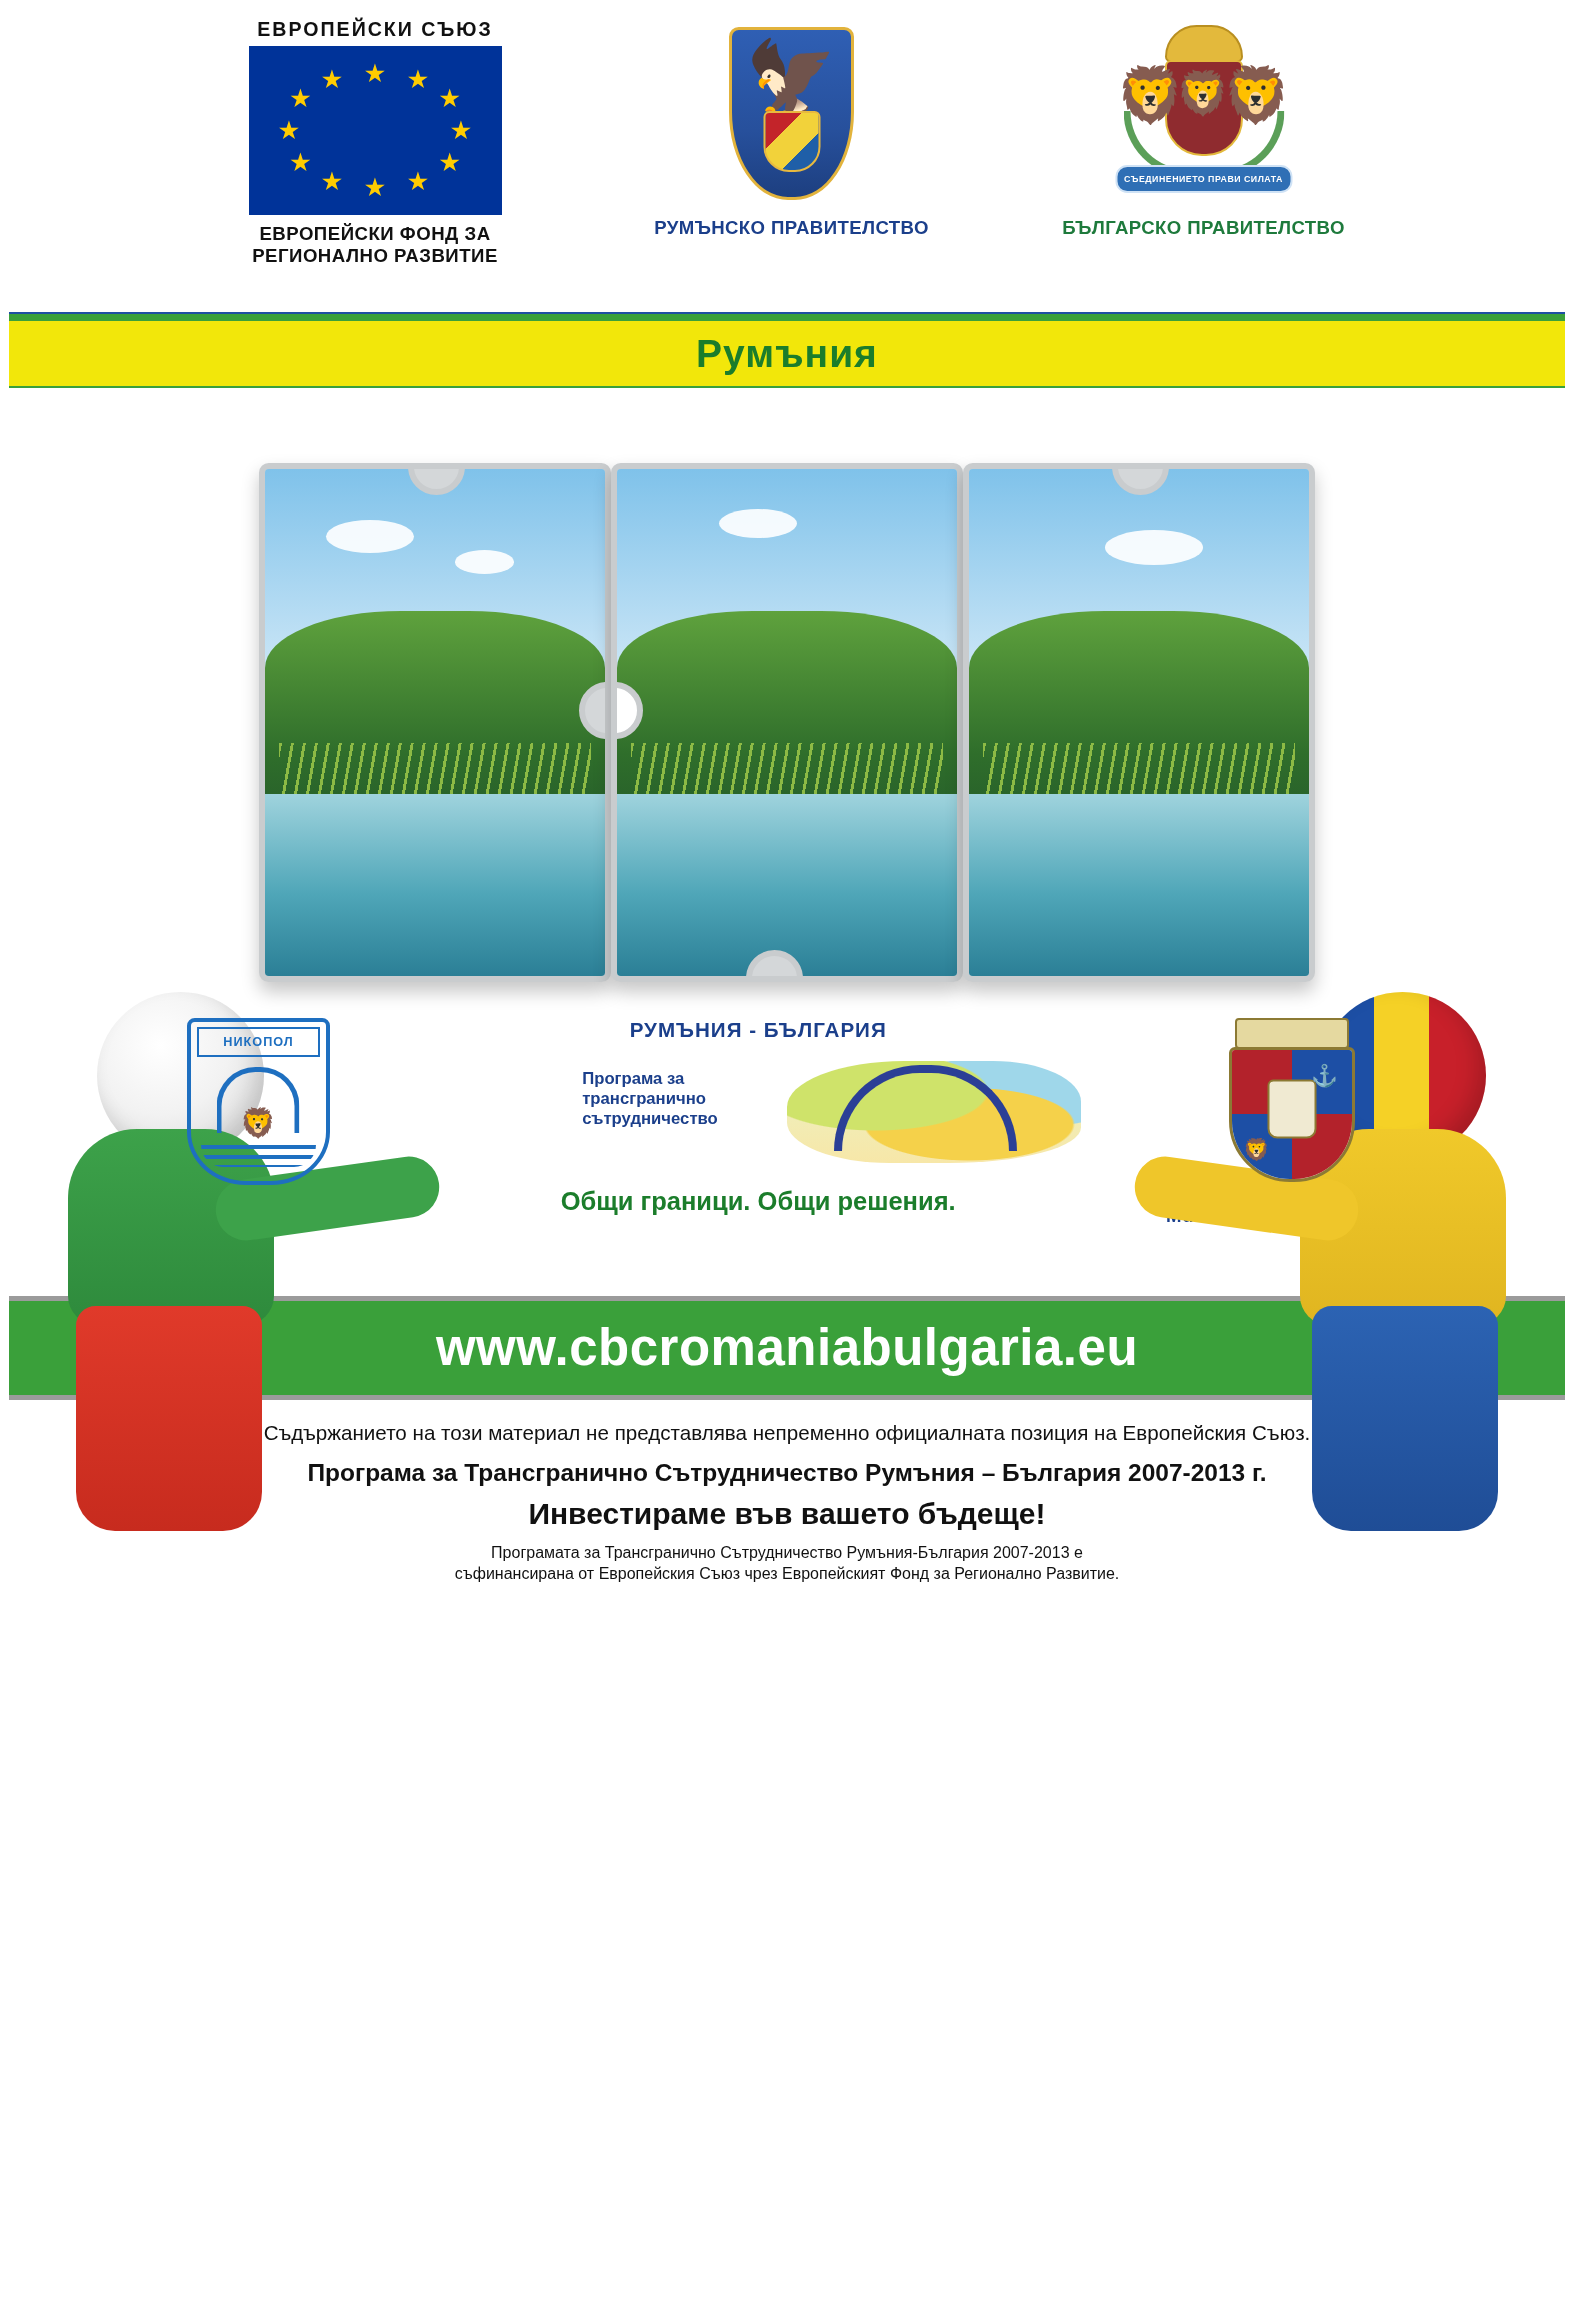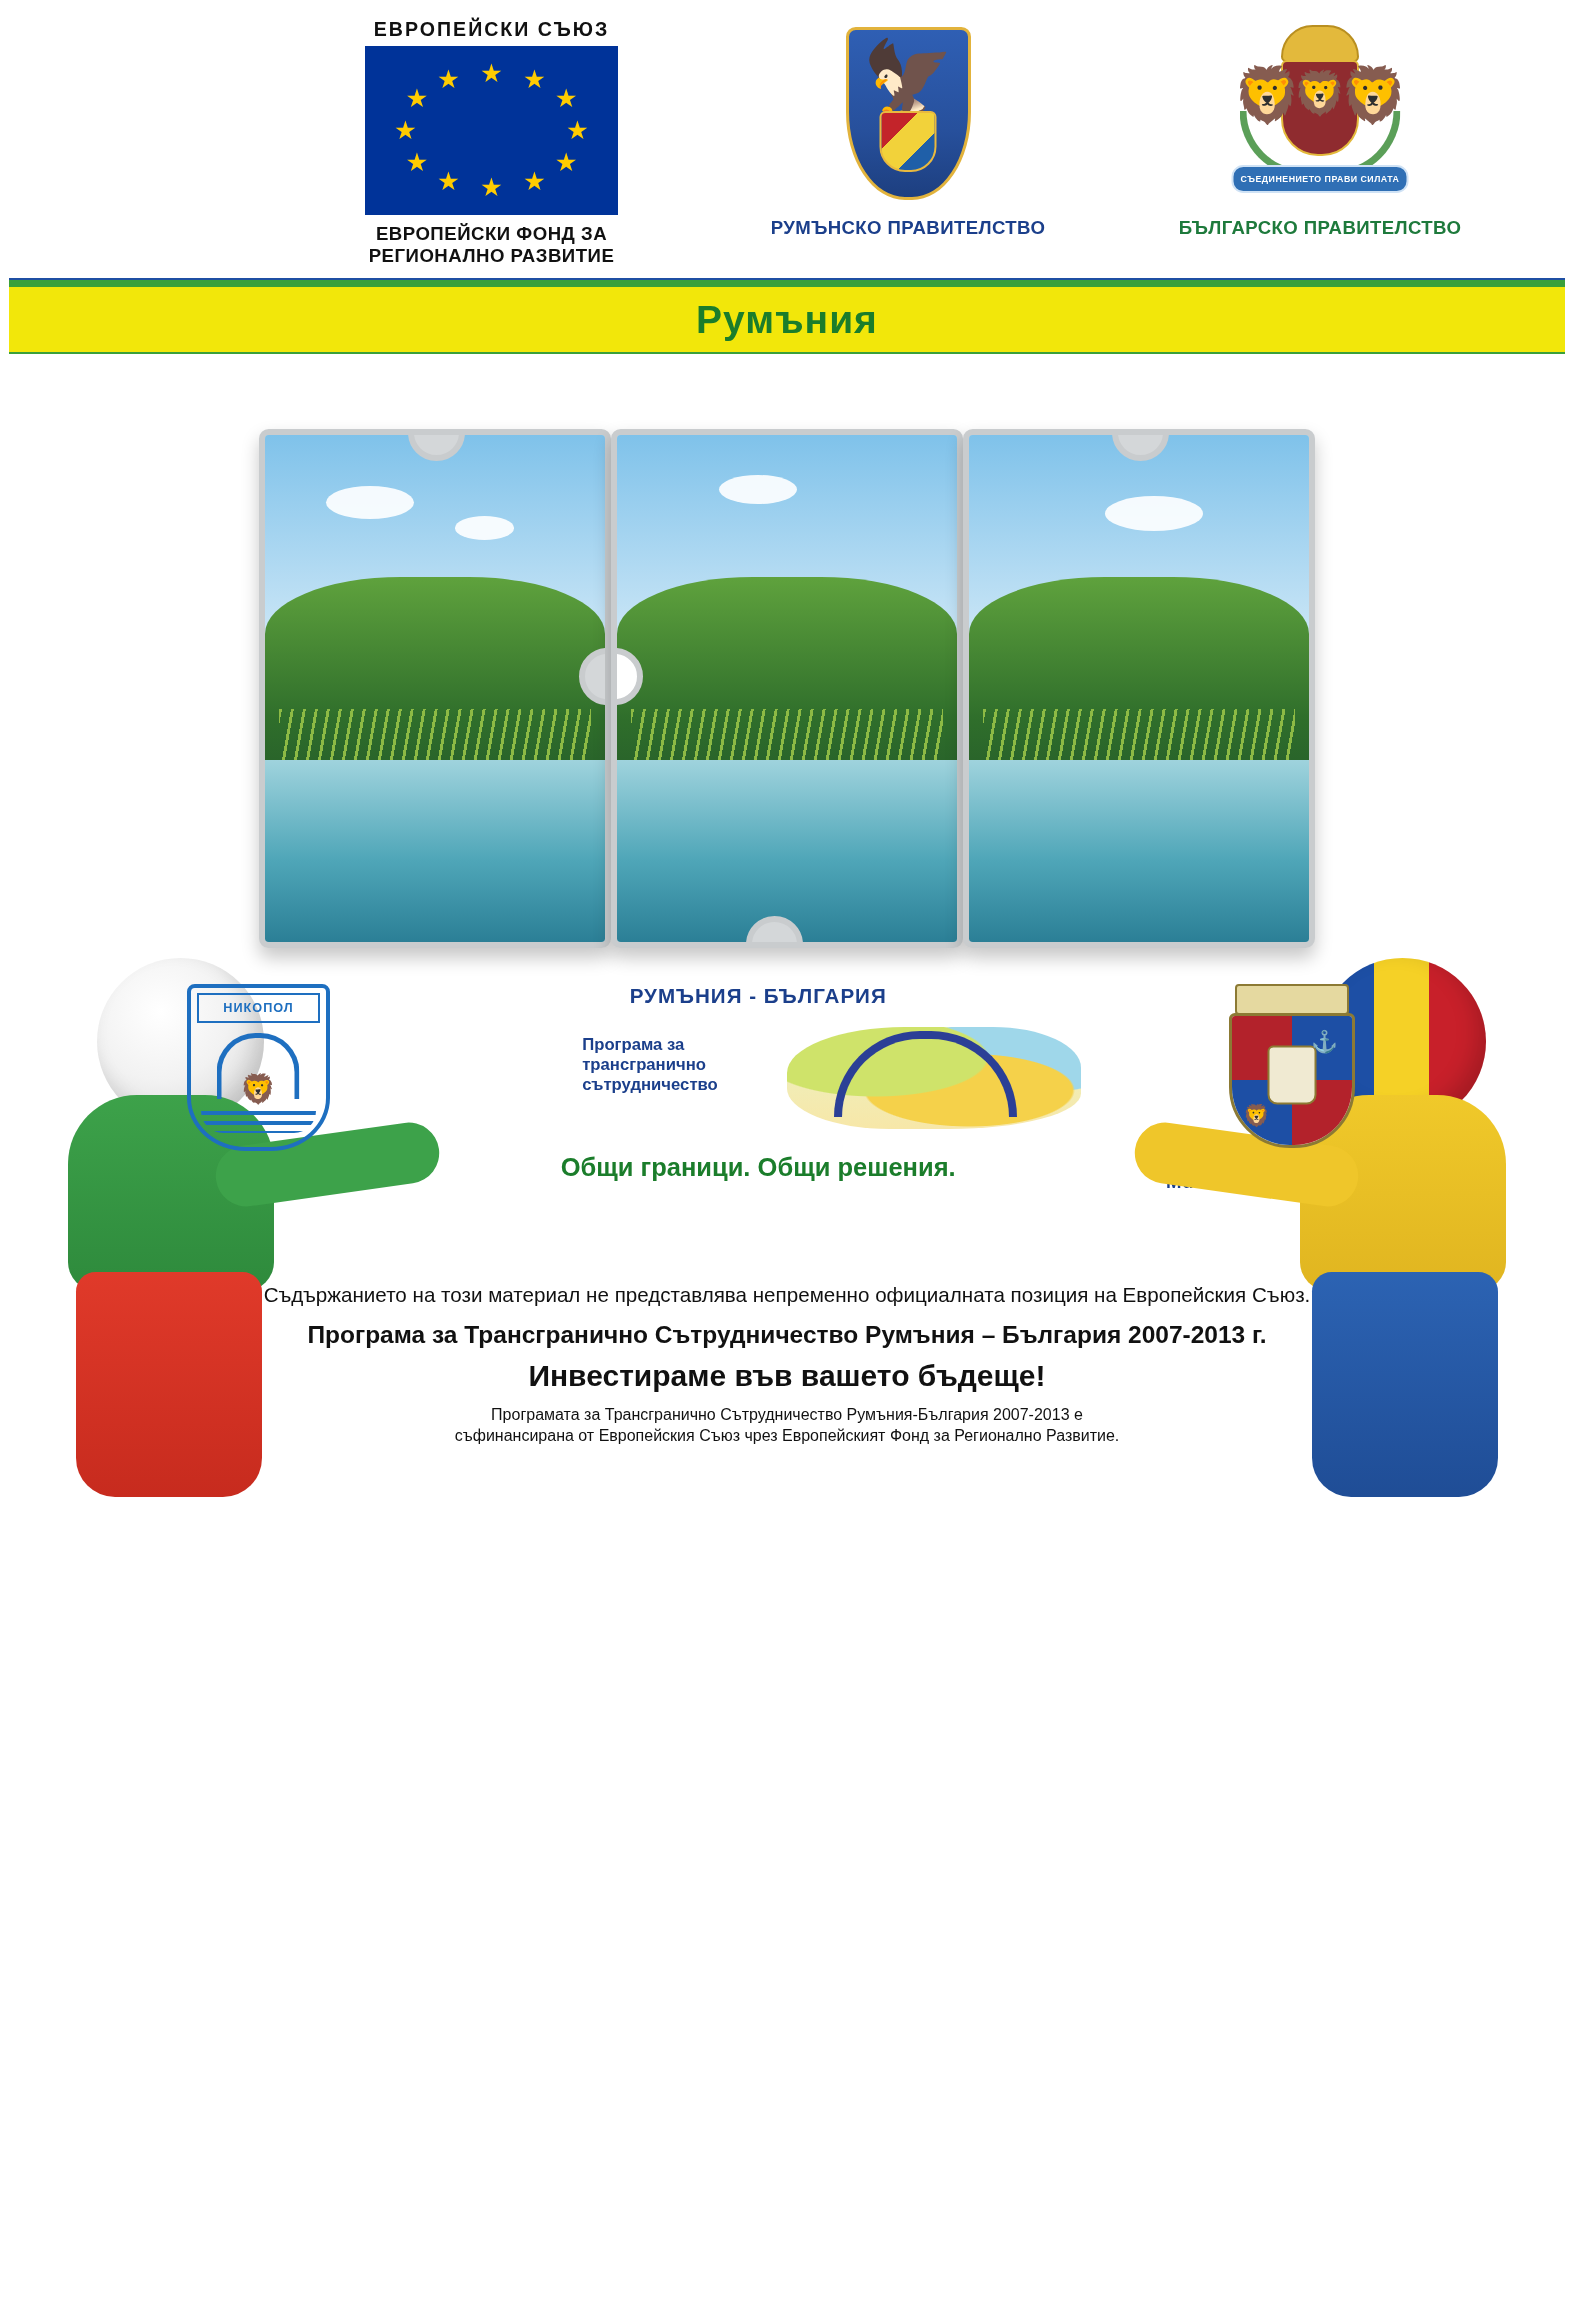--- a/index.html
+++ b/index.html
@@ -20,24 +20,24 @@
     height: 2321px;
     position: relative;
     background: #ffffff;
     box-sizing: border-box;
     border-left: 9.8px solid #ffffff;
     border-right: 9.8px solid #ffffff;
   }
 
   
   .header {
-    height: 280px;
+    height: 314px;
     display: flex;
     align-items: flex-start;
-    justify-content: flex-end;
+    justify-content: center;
     padding: 17.6px 39px 0 39px;
     box-sizing: border-box;
     border-bottom: 2.9px solid #1f4fa3;
   }
   .logo-block {
     display: flex;
     flex-direction: column;
     align-items: center;
     text-align: center;
   }
@@ -651,20 +651,23 @@
           <span class="tm-center"></span>
           <span class="tm-anchor">⚓</span>
           <span class="tm-lion">🦁</span>
         </span>
       </div>
       <div class="partner-caption tm">Municipiul Turnu-Magurele</div>
     </div>
 
   </div>
 
+  <div class="url-bar">
+    <span class="url">www.cbcromaniabulgaria.eu</span>
+  </div>
 
   <div class="footer">
     <div class="f1">Съдържанието на този материал не представлява непременно официалната позиция на Европейския Съюз.</div>
     <div class="f2">Програма за Трансгранично Сътрудничество Румъния – България 2007-2013 г.</div>
     <div class="f3">Инвестираме във вашето бъдеще!</div>
     <div class="f4">
       <span>Програмата за Трансгранично Сътрудничество Румъния-България 2007-2013 е</span><br>
       <span>съфинансирана от Европейския Съюз чрез Европейският Фонд за Регионално Развитие.</span>
     </div>
   </div>

